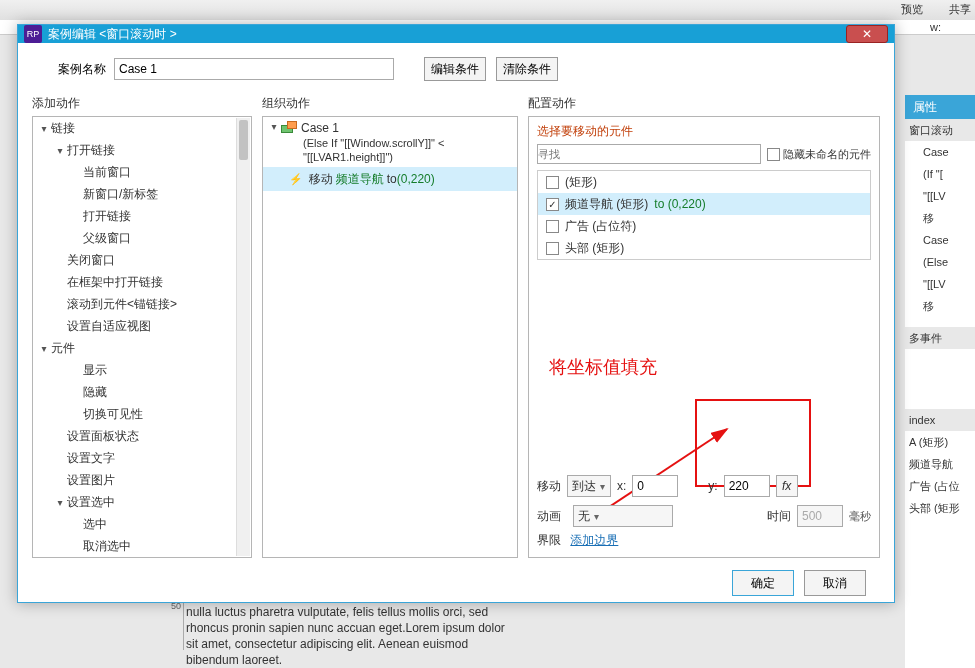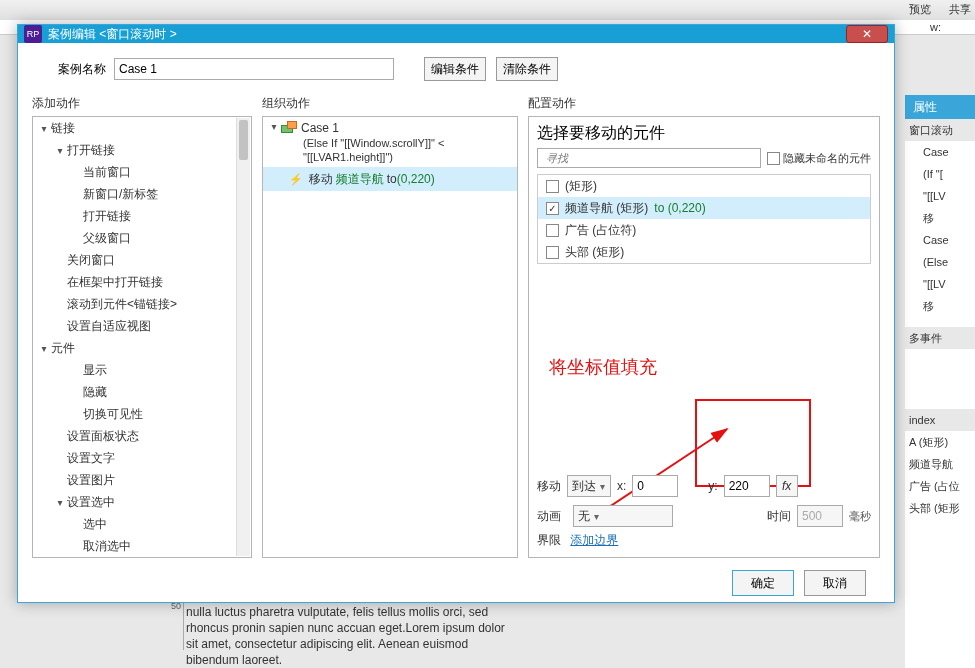--- a/index.html
+++ b/index.html
@@ -58,23 +58,23 @@
 .case-icon::before{content:""; position:absolute; left:0; top:4px; width:10px; height:6px; background:#6fc46f; border:1px solid #3a8a3a;}
 .case-icon::after{content:""; position:absolute; right:0; top:0; width:8px; height:6px; background:#ff9d4d; border:1px solid #c86a1e;}
 .case-text { font-size:12px; line-height:15px; }
 .cond-text { font-size:11px; color:#333; padding-left: 40px; line-height:14px; }
 .move-row { height: 24px; background:#d2eefc; display:flex; align-items:center; padding-left: 26px; margin-top:3px; font-size:12px; }
 .bolt { color:#888; margin-right: 6px; font-size:11px; }
 .move-target { color:#147c2a; margin: 0 3px; }
 .move-coord { color:#147c2a; }
 
 
-.c3-title { font-size:16px; color:#000000; padding: 6px 8px 4px 8px; }
+.c3-title { font-size:12px; color:#c2410c; padding: 6px 8px 4px 8px; }
 .c3-search-row { display:flex; align-items:center; gap:6px; padding: 0 8px 6px 8px; }
-.c3-search { flex:1; height:20px; border:1px solid #aaa; padding:0 8px; font-size:11px; font-style:italic; color:#888;}
+.c3-search { flex:1; height:20px; border:1px solid #aaa; padding:0 0; font-size:11px; color:#888;}
 .c3-chk-label { font-size:11px; display:flex; align-items:center; gap:3px;}
 .widget-list { border:1px solid #ccc; margin: 0 8px; font-size:12px;}
 .widget-row { display:flex; align-items:center; height:22px; padding-left:8px; gap:6px;}
 .widget-row.sel { background:#d2eefc; }
 .chk { width:13px; height:13px; border:1px solid #888; background:#fff; display:inline-flex; align-items:center; justify-content:center; font-size:10px; color:#333; }
 .chk.on::before{ content:"✓"; }
 .w-name {}
 .w-coord { color:#147c2a; }
 
 .annotation { position:absolute; left:20px; top:238px; color:#e51111; font-size:18px; pointer-events:none; }
@@ -93,21 +93,21 @@
 .time-input { width:46px; height:22px; border:1px solid #aaa; padding:0 4px; font-size:12px; color:#aaa; background:#f6f6f6;}
 .ms-label { font-size:11px; color:#555; }
 .link-row { position:absolute; left:8px; bottom: 8px; font-size:12px; }
 .link { color:#1a6fb5; text-decoration:underline; margin-left: 6px; cursor:pointer;}
 
 .dlg-buttons { display:flex; justify-content:flex-end; gap:10px; padding: 12px 14px; }
 .dlg-btn { height:26px; padding: 0 18px; font-size:12px; background:#f4f4f4; border:1px solid #999; cursor:pointer; }
 .dlg-btn.ok { border:1px solid #3aa5d8; }
 
 
-.bg-top-right { position:absolute; right:4px; top:2px; font-size:11px; color:#333; display:flex; gap:18px;margin-left:44px;}
+.bg-top-right { position:absolute; right:4px; top:2px; font-size:11px; color:#333; display:flex; gap:26px;margin-left:44px;}
 </style>
 </head>
 <body>
 
 <div class="bg-ui">
   <div class="bg-top-right">
     <span>预览</span>
     <span>共享</span>
   </div>
   <div class="bg-toolbar"></div>

